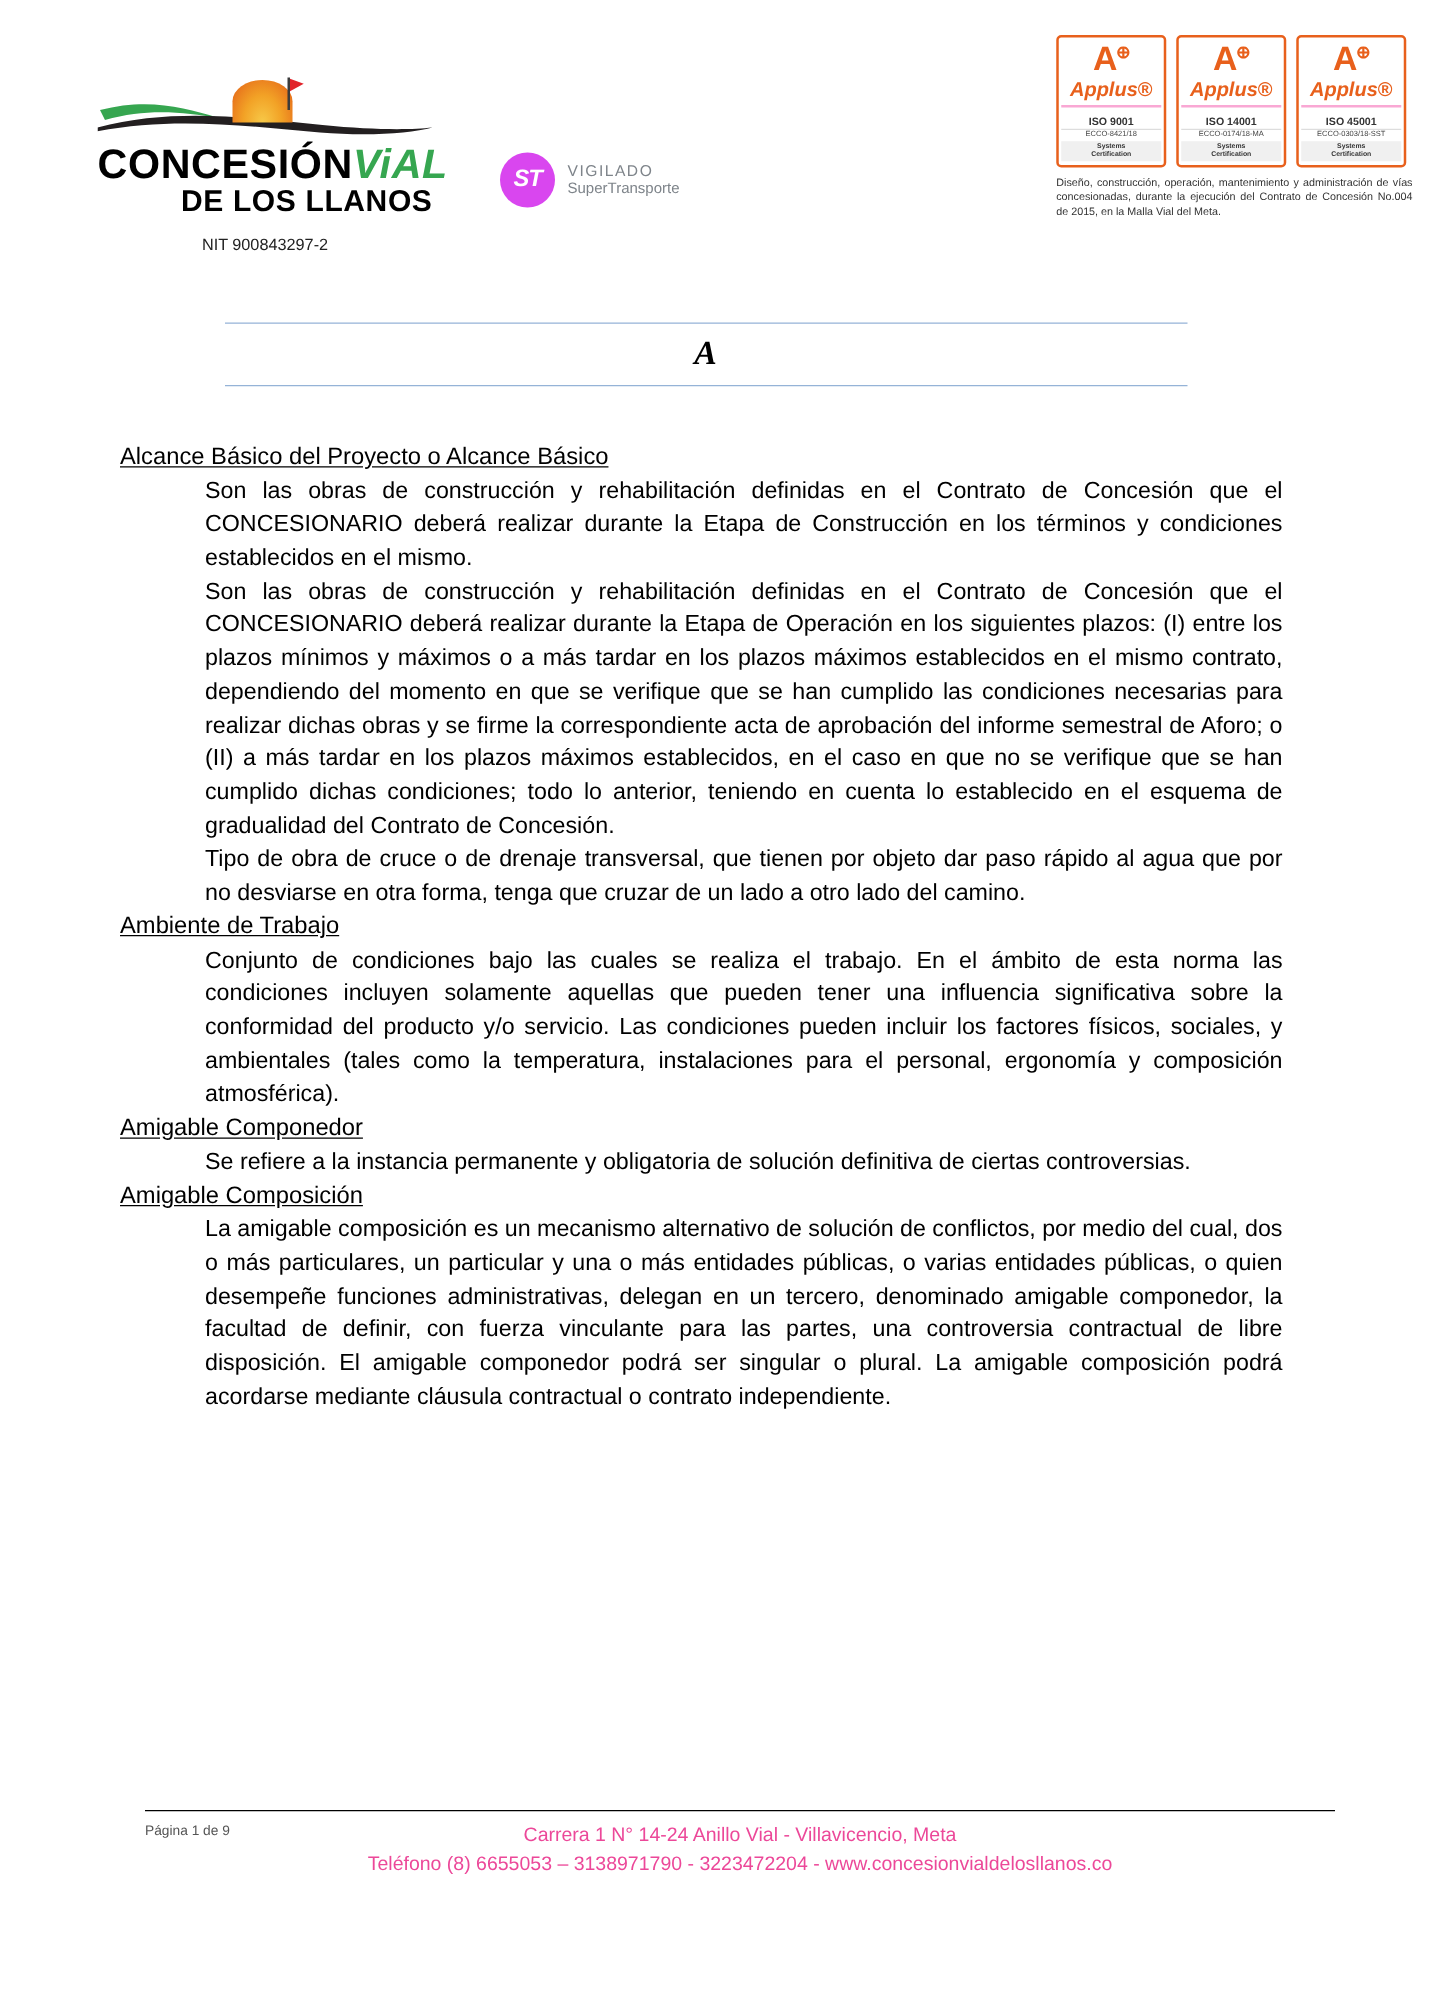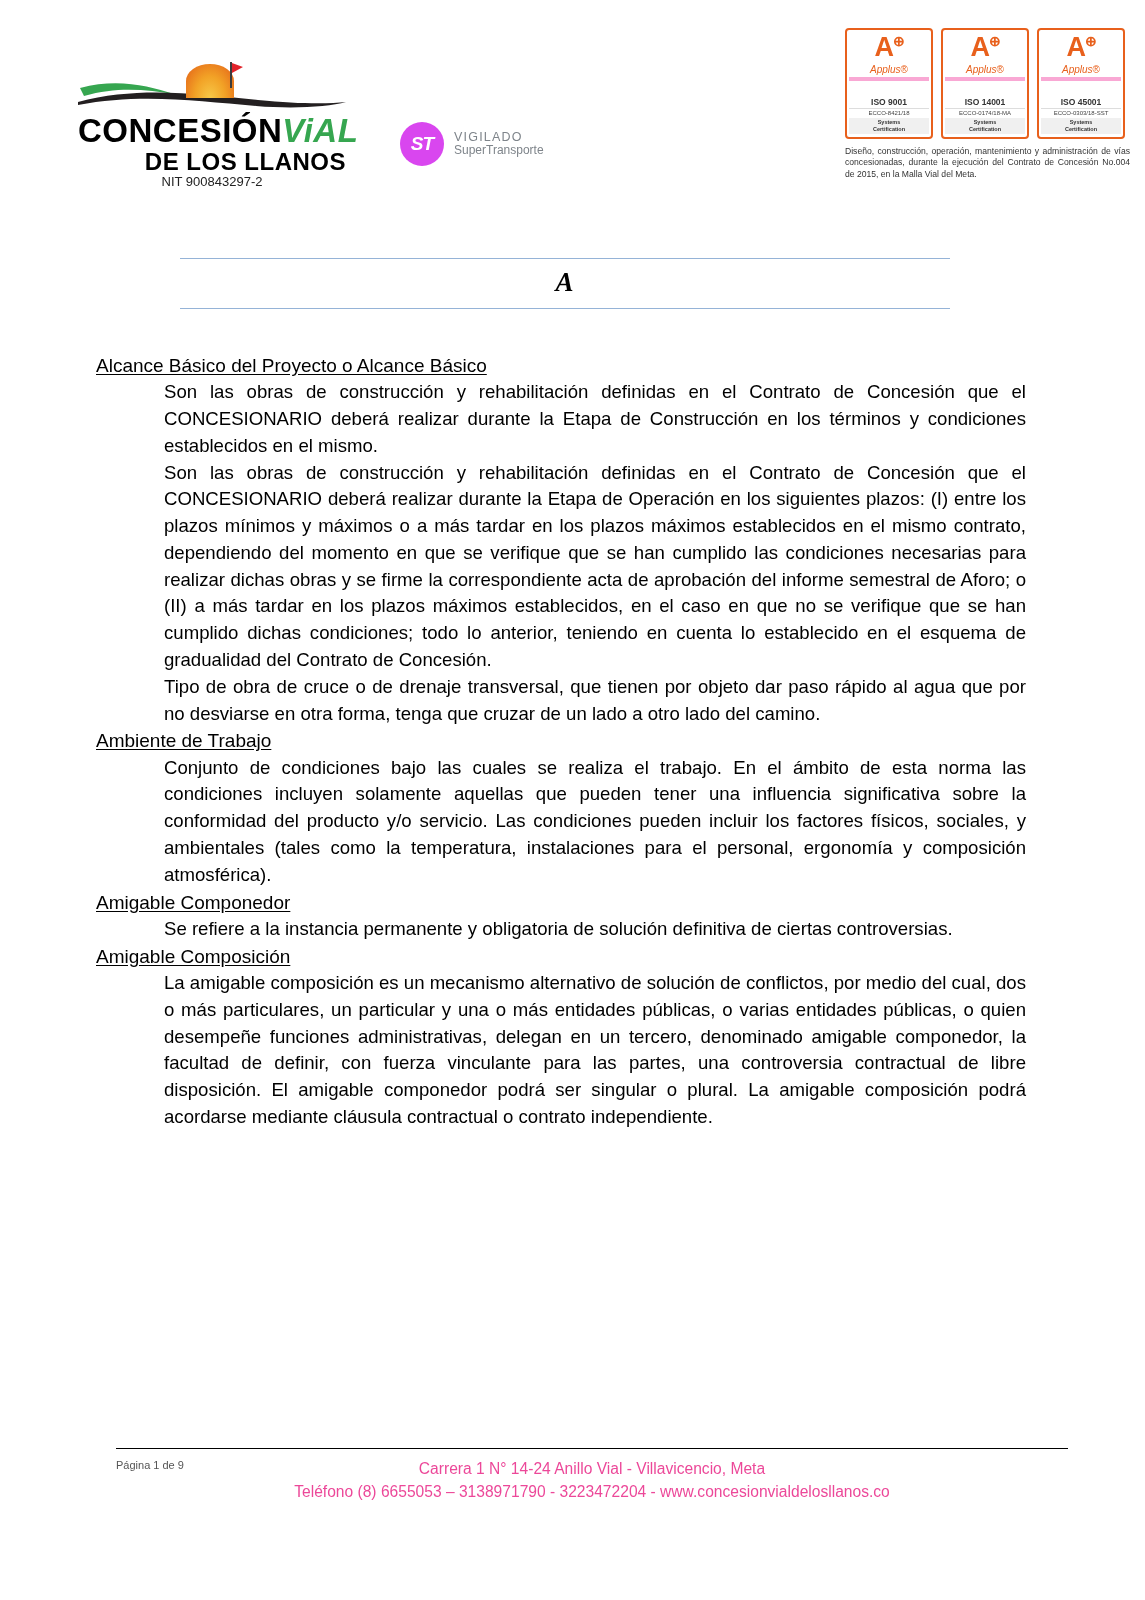--- a/index.html
+++ b/index.html
@@ -76,20 +76,21 @@
     color: #36a650;
     font-style: italic;
   }
   .logo-line2 {
     font-size: 24px;
     text-align: right;
     width: 268px;
     margin-top: 3px;
   }
   .nit {
+    margin-top: 14px;
     font-size: 13px;
     text-align: center;
     width: 268px;
     color: #222;
   }
 
   
   .vigilado {
     position: absolute;
     left: 400px;
@@ -142,33 +143,33 @@
     font-weight: bold;
     color: #e8601c;
     line-height: 1;
     letter-spacing: -1px;
   }
   .cert-a sup {
     font-size: 14px;
     vertical-align: super;
   }
   .cert-applus {
-    font-size: 10px;
-    font-weight: normal;
+    font-size: 16px;
+    font-weight: bold;
     color: #e8601c;
     margin-top: 3px;
   }
   .cert-applus i { font-style: italic; }
   .cert-iso {
     font-size: 8.5px;
     font-weight: bold;
     color: #333;
     margin-top: 2px;
-    border-top: 4px solid #f9a8d4;
-    padding-top: 16px;
+    border-top: 2px solid #f9a8d4;
+    padding-top: 6px;
   }
   .cert-code {
     font-size: 6px;
     color: #444;
     margin-top: 1px;
     border-top: 1px solid #ddd;
     padding-top: 1px;
   }
   .cert-sys {
     font-size: 5.5px;

